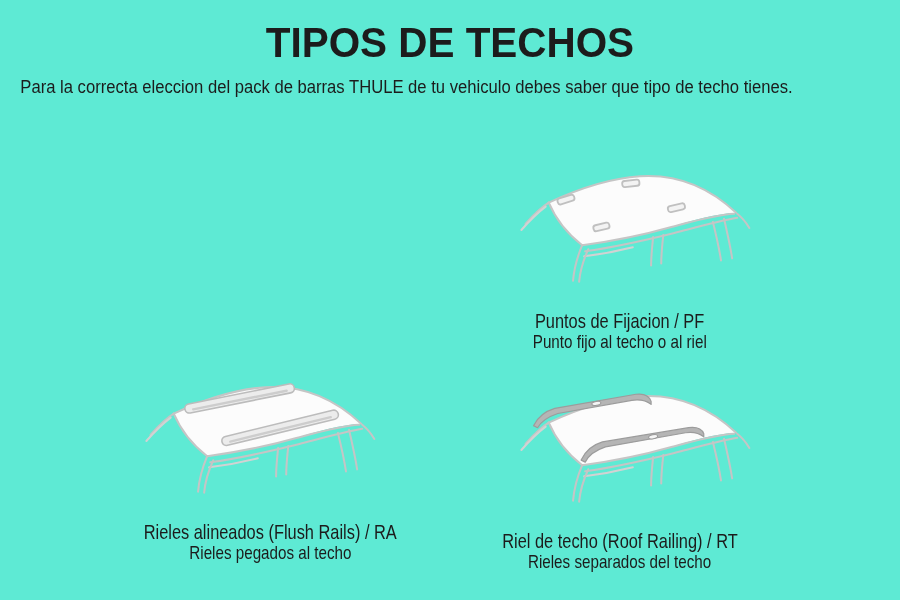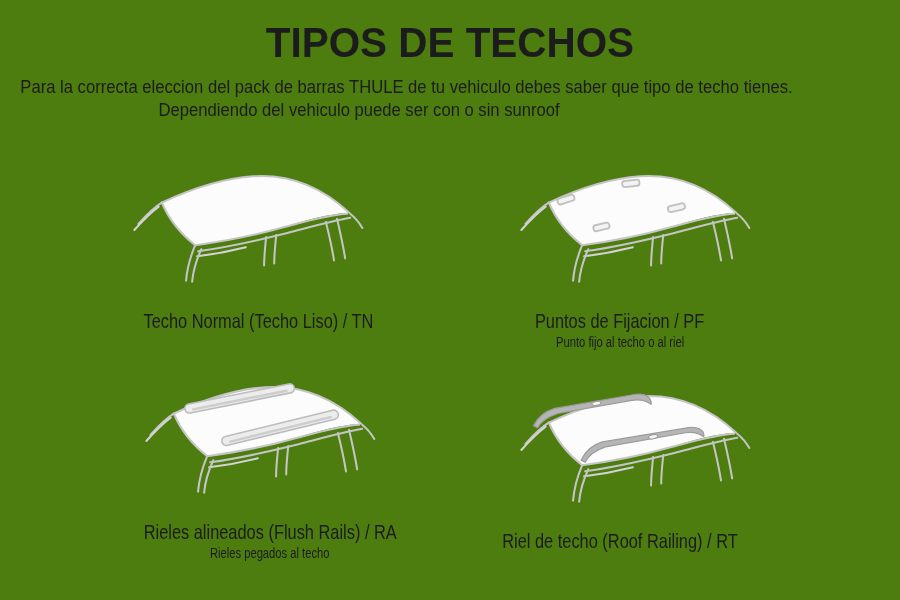--- a/index.html
+++ b/index.html
@@ -1,17 +1,17 @@
 <!DOCTYPE html>
 <html><head>
 <meta charset="utf-8">
 <style>
   html,body{margin:0;padding:0;background:#ffffff;}
   .page{
-    position:relative;width:900px;height:600px;background:#4d7c0f;overflow:hidden;
+    position:relative;width:900px;height:600px;background:#5eead4;overflow:hidden;
     font-family:"Liberation Sans", sans-serif;color:#1c1c1c;
   }
   .title{
     position:absolute;top:21px;left:0;width:900px;text-align:center;
     font-size:43px;font-weight:bold;line-height:1;white-space:nowrap;
   }
   .intro{
     position:absolute;top:76px;left:0;width:718px;text-align:center;
     font-size:17.5px;line-height:23px;
   }
@@ -20,21 +20,21 @@
   .cond78{display:inline-block;transform:scaleX(0.78);transform-origin:50% 50%;white-space:nowrap;}
   .cond80{display:inline-block;transform:scaleX(0.80);transform-origin:50% 50%;white-space:nowrap;}
   .cell{position:absolute;width:340px;text-align:center;}
   .cell-tn{left:88px;top:155px;}
   .cell-pf{left:450px;top:155px;text-align:center;}
   .cell-ra{left:100px;top:366px;}
   .cell-rt{left:450px;top:375px;}
   .illu{width:330px;height:152px;margin:0 auto;}
   .cell-pf .illu,.cell-rt .illu{margin-left:30px;}
   .roof-label{margin-top:2px;font-size:21px;line-height:24px;}
-  .roof-sublabel{font-size:14px;line-height:18px;}
+  .roof-sublabel{font-size:19px;line-height:18px;}
   .defs-holder{position:absolute;width:0;height:0;overflow:hidden;}
 </style>
 </head>
 <body>
 
 <div class="page">
 
   <svg class="defs-holder" aria-hidden="true">
     <defs>
       <g id="roof-base" fill="none" stroke="#c5c5c5" stroke-width="2" stroke-linecap="round" stroke-linejoin="round">
@@ -68,35 +68,22 @@
       </g>
     </defs>
   </svg>
 
   <div class="title">
     <span class="cond94">TIPOS DE TECHOS</span>
   </div>
 
   <div class="intro">
     <div><span class="cond95">Para la correcta eleccion del pack de barras THULE de tu vehiculo debes saber que tipo de techo tienes.</span></div>
-    <div><span class="cond95">Dependiendo del vehiculo puede ser con o sin sunroof</span></div>
   </div>
 
-  <figure class="cell cell-tn" style="margin:0;">
-    <div class="illu">
-      <svg width="330" height="152" viewBox="0 0 320 150">
-        <use href="#roof-base"></use>
-      </svg>
-    </div>
-    <figcaption>
-      <div class="roof-label">
-        <span class="cond78">Techo Normal (Techo Liso) / TN</span>
-      </div>
-    </figcaption>
-  </figure>
 
   <figure class="cell cell-pf" style="margin:0;">
     <div class="illu">
       <svg width="330" height="152" viewBox="0 0 320 150">
         <use href="#roof-base"></use>
         <g fill="#f3f3f3" stroke="#c0c0c0" stroke-width="1.8">
           <rect x="-8.5" y="-3" width="17" height="6" rx="2.5" transform="translate(82,44) rotate(-17)"></rect>
           <rect x="-8.5" y="-3" width="17" height="6" rx="2.5" transform="translate(146,28) rotate(-6)"></rect>
           <rect x="-8" y="-3" width="16" height="6" rx="2.5" transform="translate(117,71) rotate(-13)"></rect>
           <rect x="-8.5" y="-3" width="17" height="6" rx="2.5" transform="translate(191,52) rotate(-13)"></rect>
@@ -150,16 +137,19 @@
           <path d="M97 84 C101 75 108 69 118 66 L203 52 C211 51 216 53 218 58 L218 61
                    C213 57 207 56 200 57 L121 71 C112 74 105 78 101 86 Z" fill="#b5b5b5" stroke="#9c9c9c" stroke-width="1.2"></path>
           <ellipse cx="168" cy="61" rx="4.5" ry="2" fill="#f5f5f5" stroke="#9a9a9a" stroke-width="1" transform="rotate(-11 168 61)"></ellipse>
         </g>
       </svg>
     </div>
     <figcaption>
       <div class="roof-label">
         <span class="cond78">Riel de techo (Roof Railing) / RT</span>
       </div>
+      <div class="roof-sublabel">
+        <span class="cond80">Rieles separados del techo</span>
+      </div>
     </figcaption>
   </figure>
 
 </div>
 
 </body></html>

